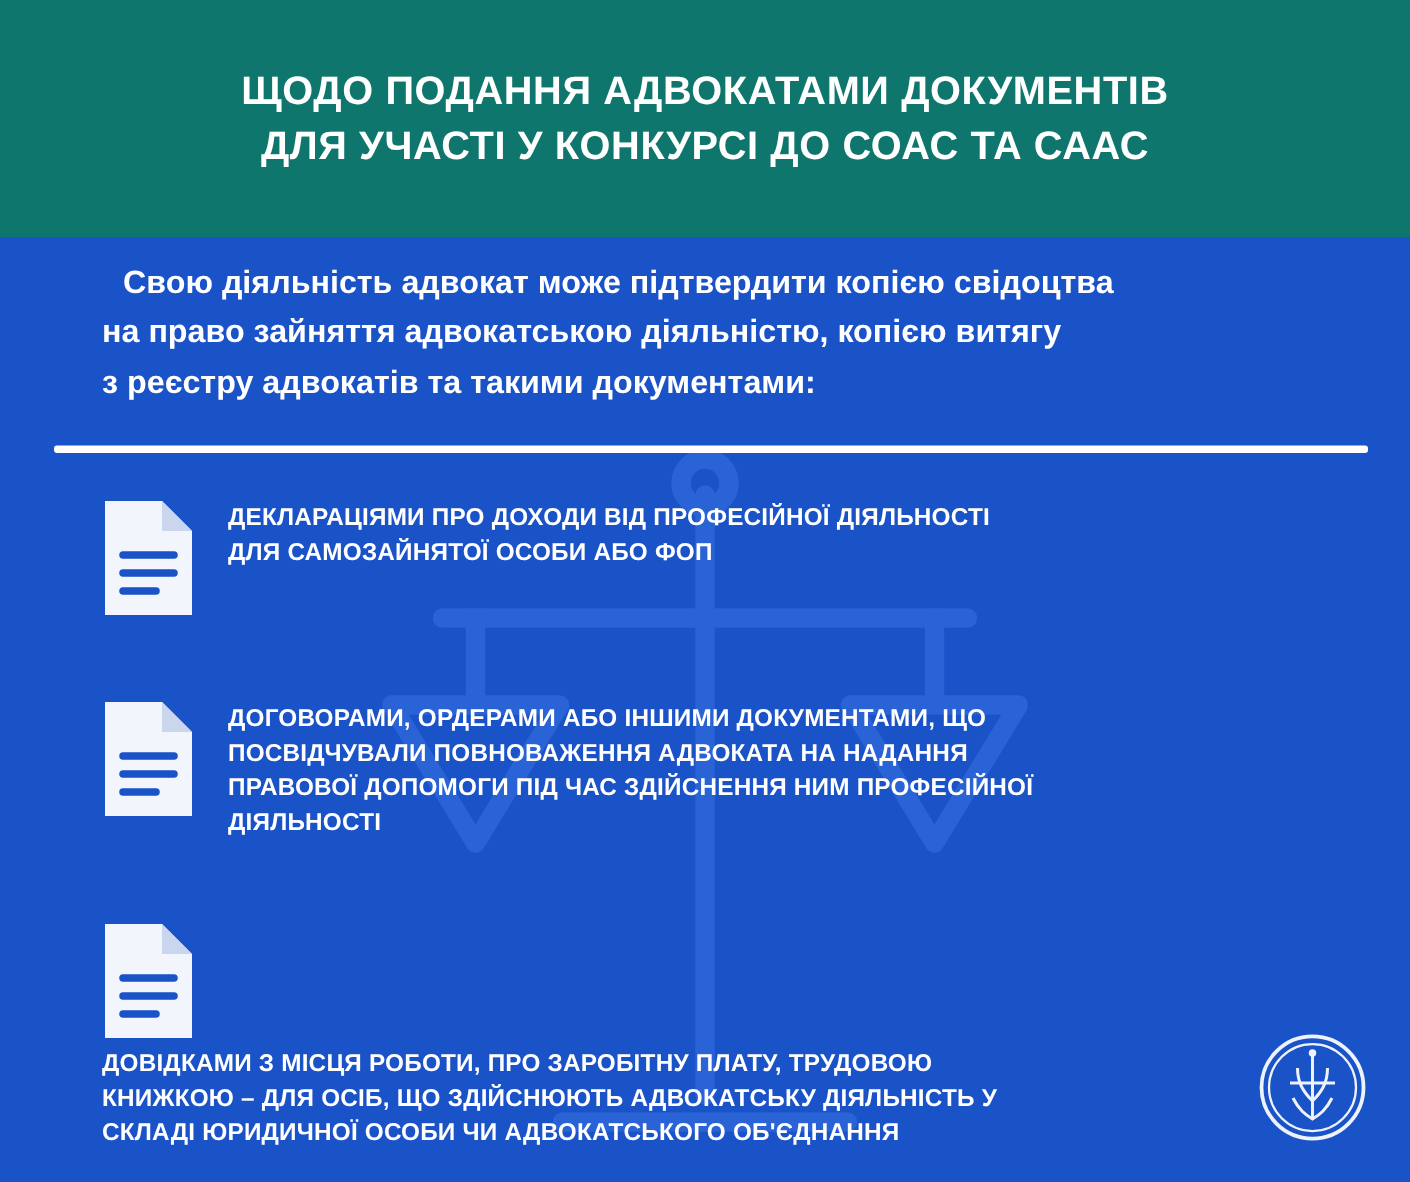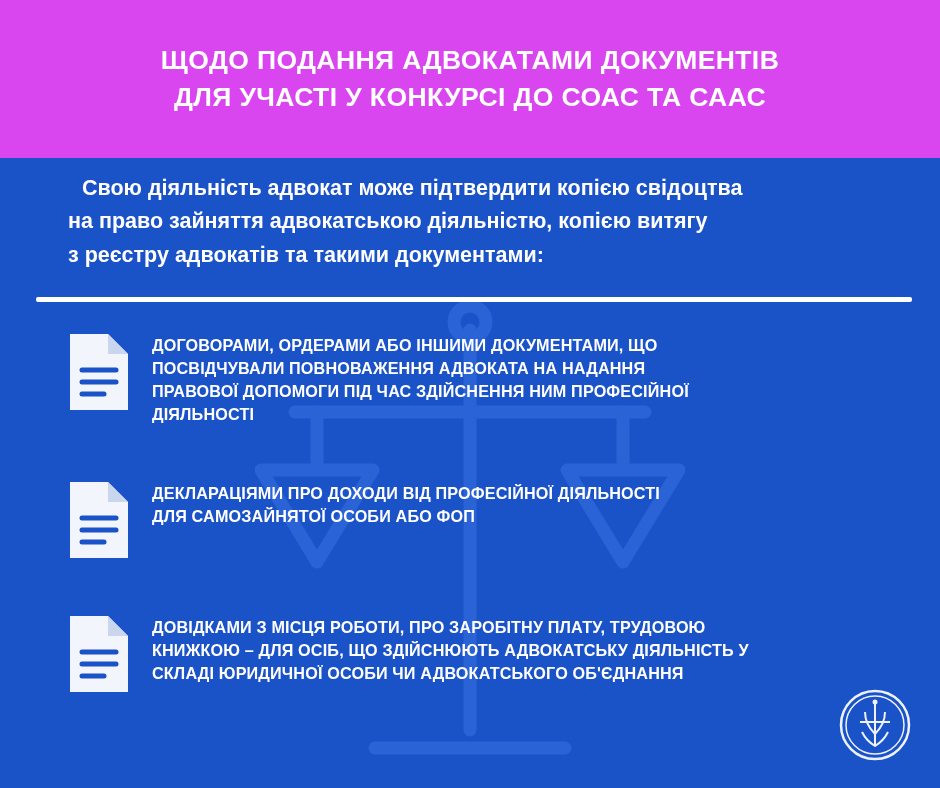--- a/index.html
+++ b/index.html
@@ -21,21 +21,21 @@
     overflow: hidden;
   }
 
   
   .header {
     position: absolute;
     left: 0;
     top: 0;
     width: 940px;
     height: 158px;
-    background: #d946ef;
+    background: #0f766e;
     display: flex;
     align-items: center;
     justify-content: center;
     box-sizing: border-box;
     padding: 0 30px;
   }
   .header-title {
     color: #ffffff;
     font-size: 26.5px;
     font-weight: bold;
@@ -99,20 +99,21 @@
   }
   .item {
     display: flex;
     align-items: flex-start;
     margin-bottom: 52px;
     padding-left: 68px;
     box-sizing: border-box;
   }
   .item:last-child {
     margin-bottom: 0;
+    flex-direction: column;
   }
   .doc-icon {
     flex: 0 0 auto;
     width: 62px;
     height: 80px;
     position: relative;
     margin-right: 22px;
     margin-top: 2px;
   }
   .doc-icon svg {
@@ -175,20 +176,36 @@
 
   <div class="intro">
     <p class="intro-text">Свою діяльність адвокат може підтвердити копією свідоцтва
 на право зайняття адвокатською діяльністю, копією витягу
 з реєстру адвокатів та такими документами:</p>
   </div>
 
   <div class="divider"></div>
 
   <div class="items">
+
+    <div class="item">
+      <div class="doc-icon">
+        <svg width="62" height="80" viewBox="0 0 62 80" aria-hidden="true">
+          <path d="M2 2 H40 L60 22 V78 H2 Z" fill="#f2f5fb"></path>
+          <path d="M40 2 L40 22 L60 22 Z" fill="#c9d6ee"></path>
+          <g stroke="#1a52c8" stroke-width="5" stroke-linecap="round">
+            <line x1="14" y1="38" x2="48" y2="38"></line>
+            <line x1="14" y1="50" x2="48" y2="50"></line>
+            <line x1="14" y1="62" x2="36" y2="62"></line>
+          </g>
+        </svg>
+      </div>
+      <div class="item-text">ДЕКЛАРАЦІЯМИ ПРО ДОХОДИ ВІД ПРОФЕСІЙНОЇ ДІЯЛЬНОСТІ
+ДЛЯ САМОЗАЙНЯТОЇ ОСОБИ АБО ФОП</div>
+    </div>
 
     <div class="item">
       <div class="doc-icon">
         <svg width="62" height="80" viewBox="0 0 62 80" aria-hidden="true">
           <path d="M2 2 H40 L60 22 V78 H2 Z" fill="#f2f5fb"></path>
           <path d="M40 2 L40 22 L60 22 Z" fill="#c9d6ee"></path>
           <g stroke="#1a52c8" stroke-width="5" stroke-linecap="round">
             <line x1="14" y1="38" x2="48" y2="38"></line>
             <line x1="14" y1="50" x2="48" y2="50"></line>
             <line x1="14" y1="62" x2="36" y2="62"></line>
@@ -206,36 +223,20 @@
         <svg width="62" height="80" viewBox="0 0 62 80" aria-hidden="true">
           <path d="M2 2 H40 L60 22 V78 H2 Z" fill="#f2f5fb"></path>
           <path d="M40 2 L40 22 L60 22 Z" fill="#c9d6ee"></path>
           <g stroke="#1a52c8" stroke-width="5" stroke-linecap="round">
             <line x1="14" y1="38" x2="48" y2="38"></line>
             <line x1="14" y1="50" x2="48" y2="50"></line>
             <line x1="14" y1="62" x2="36" y2="62"></line>
           </g>
         </svg>
       </div>
-      <div class="item-text">ДЕКЛАРАЦІЯМИ ПРО ДОХОДИ ВІД ПРОФЕСІЙНОЇ ДІЯЛЬНОСТІ
-ДЛЯ САМОЗАЙНЯТОЇ ОСОБИ АБО ФОП</div>
-    </div>
-
-    <div class="item">
-      <div class="doc-icon">
-        <svg width="62" height="80" viewBox="0 0 62 80" aria-hidden="true">
-          <path d="M2 2 H40 L60 22 V78 H2 Z" fill="#f2f5fb"></path>
-          <path d="M40 2 L40 22 L60 22 Z" fill="#c9d6ee"></path>
-          <g stroke="#1a52c8" stroke-width="5" stroke-linecap="round">
-            <line x1="14" y1="38" x2="48" y2="38"></line>
-            <line x1="14" y1="50" x2="48" y2="50"></line>
-            <line x1="14" y1="62" x2="36" y2="62"></line>
-          </g>
-        </svg>
-      </div>
       <div class="item-text">ДОВІДКАМИ З МІСЦЯ РОБОТИ, ПРО ЗАРОБІТНУ ПЛАТУ, ТРУДОВОЮ
 КНИЖКОЮ – ДЛЯ ОСІБ, ЩО ЗДІЙСНЮЮТЬ АДВОКАТСЬКУ ДІЯЛЬНІСТЬ У
 СКЛАДІ ЮРИДИЧНОЇ ОСОБИ ЧИ АДВОКАТСЬКОГО ОБ'ЄДНАННЯ</div>
     </div>
 
   </div>
 
   <div class="emblem">
     <svg width="74" height="74" viewBox="0 0 74 74" aria-hidden="true">
       <circle cx="37" cy="37" r="34" fill="none" stroke="#eef3fb" stroke-width="2.5"></circle>

